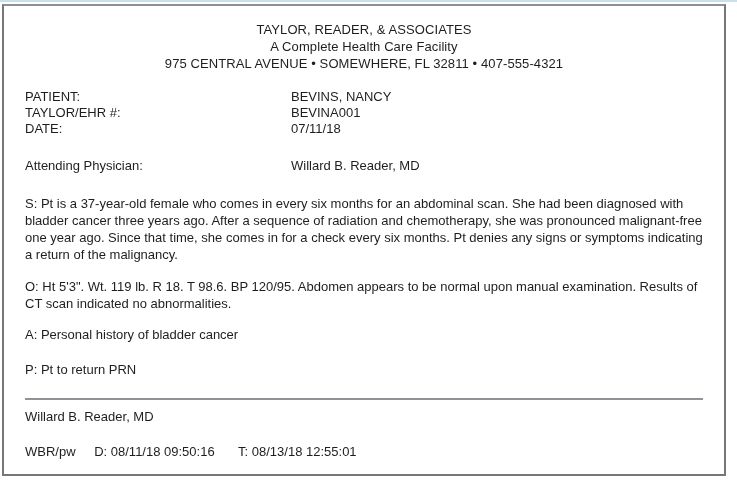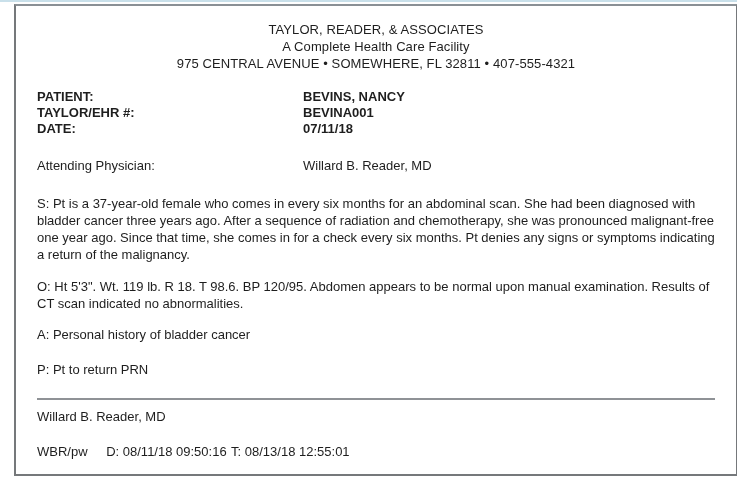--- a/index.html
+++ b/index.html
@@ -12,49 +12,49 @@
     overflow: hidden;
   }
   .top-edge {
     position: absolute;
     top: 0; left: 0;
     width: 737px; height: 2px;
     background: #c9e0ea;
   }
   .doc {
     position: absolute;
-    left: 14px; top: 4px;
+    left: 2px; top: 4px;
     width: 724px; height: 472px;
     background: #ffffff;
     border: 2px solid #75787b;
     border-top-color: #8a9095;
     padding: 15px 21px 0 21px;
     font-size: 13px;
     line-height: 17px;
   }
   .letterhead { text-align: center; }
   .letterhead .line { line-height: 17px; letter-spacing: 0.1px; }
-  .demographics { margin-top: 17px; font-weight: bold; }
+  .demographics { margin-top: 17px; }
   .demo-row { line-height: 16px; white-space: nowrap; }
   .demo-label { display: inline-block; width: 266px; }
   .attending-row { margin-top: 21px; line-height: 16px; white-space: nowrap; }
   .soap-s { margin-top: 21px; max-width: 688px; }
   .soap-o { margin-top: 15px; max-width: 688px; }
   .soap-a { margin-top: 14px; }
   .soap-p { margin-top: 18px; }
   .sig-divider {
     margin-top: 20px;
     height: 2px;
     border: none;
     background: #8f9296;
   }
   .sig-name { margin-top: 9px; line-height: 16px; }
   .footer-row { margin-top: 19px; line-height: 16px; white-space: nowrap; }
   .footer-row .initials { margin-right: 15px; }
-  .footer-row .dictated { margin-right: 1px; }
+  .footer-row .dictated { margin-right: 20px; }
 </style>
 </head>
 <body>
 
 <div class="top-edge"></div>
 
 <div class="doc">
 
   <div class="letterhead">
     <div class="line">TAYLOR, READER, &amp; ASSOCIATES</div>

